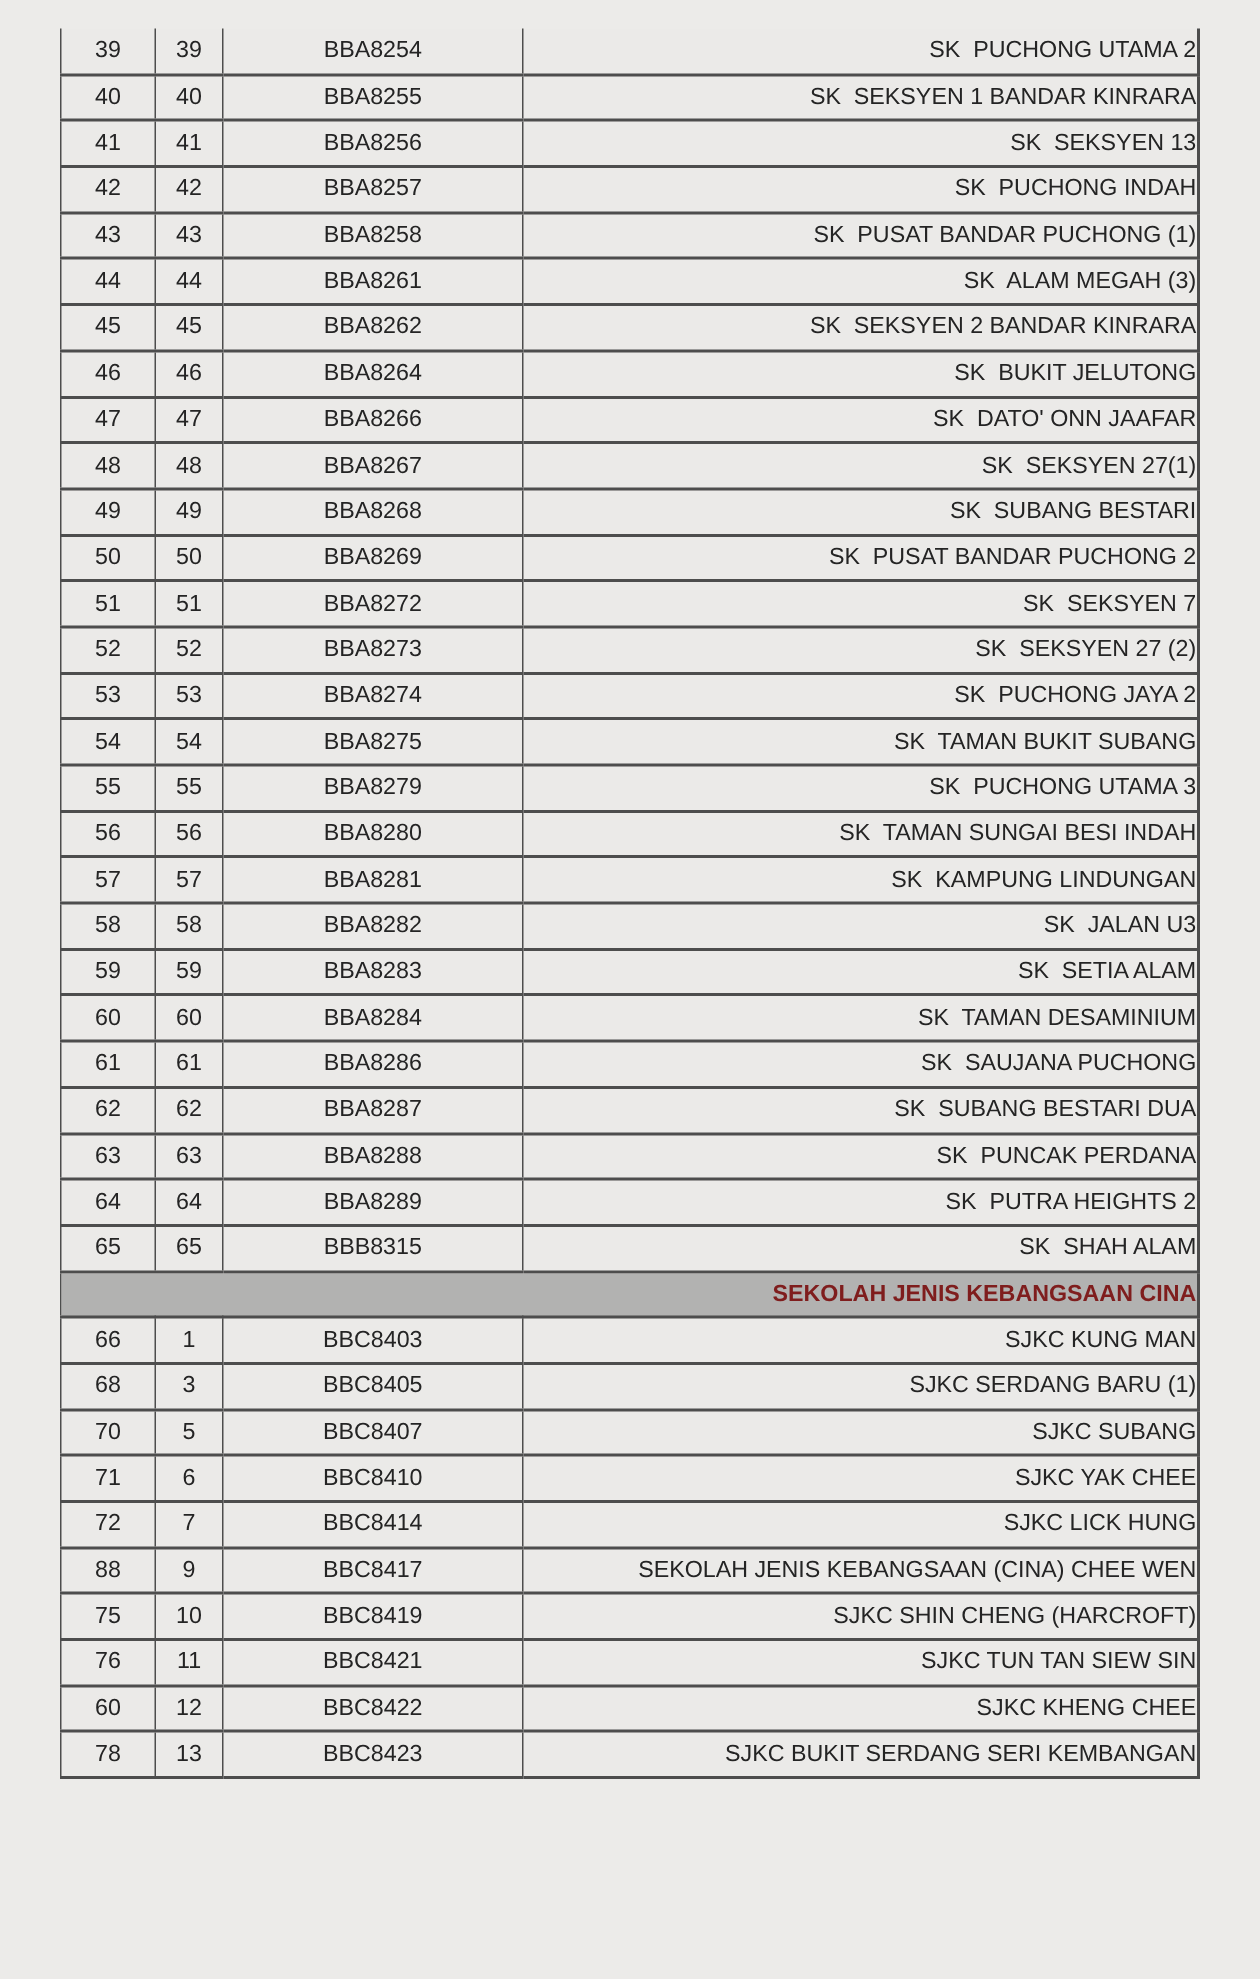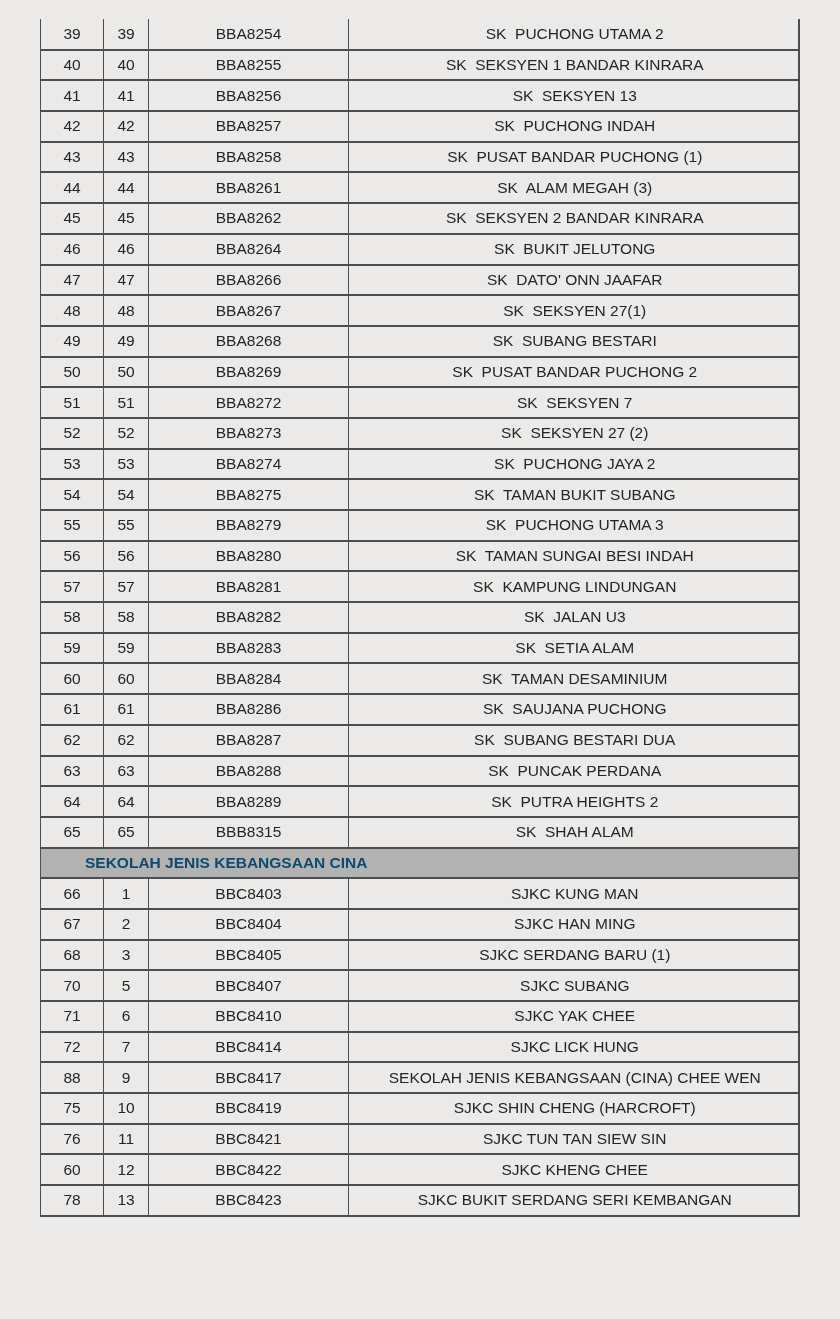--- a/index.html
+++ b/index.html
@@ -38,29 +38,29 @@
     text-align: center;
     overflow: hidden;
   }
   table.school-table td:first-child {
     border-left: 1px solid #4d4d4d;
   }
   table.school-table td:last-child {
     border-right: 2px solid #4d4d4d;
   }
   table.school-table td.c-name {
-    text-align: center;
+    text-align: right;
     padding-left: 3px;
     white-space: pre;
   }
   table.school-table td.c-section {
     background: #b2b2b1;
     font-weight: bold;
-    color: #0c4a6e;
-    text-align: left;
+    color: #7f1d1d;
+    text-align: right;
     white-space: nowrap;
     padding-left: 44px;
   }
   col.col-no   { width: 63px; }
   col.col-sub  { width: 45px; }
   col.col-code { width: 200px; }
   col.col-name { width: 450px; }
 </style>
 </head>
 <body>
@@ -267,26 +267,20 @@
     <td class="c-section" colspan="4">SEKOLAH JENIS KEBANGSAAN CINA</td>
   </tr>
 
   <tr>
     <td class="c-no">66</td>
     <td class="c-sub">1</td>
     <td class="c-code">BBC8403</td>
     <td class="c-name">SJKC KUNG MAN</td>
   </tr>
 
-  <tr>
-    <td class="c-no">67</td>
-    <td class="c-sub">2</td>
-    <td class="c-code">BBC8404</td>
-    <td class="c-name">SJKC HAN MING</td>
-  </tr>
 
   <tr>
     <td class="c-no">68</td>
     <td class="c-sub">3</td>
     <td class="c-code">BBC8405</td>
     <td class="c-name">SJKC SERDANG BARU (1)</td>
   </tr>
 
 
   <tr>

